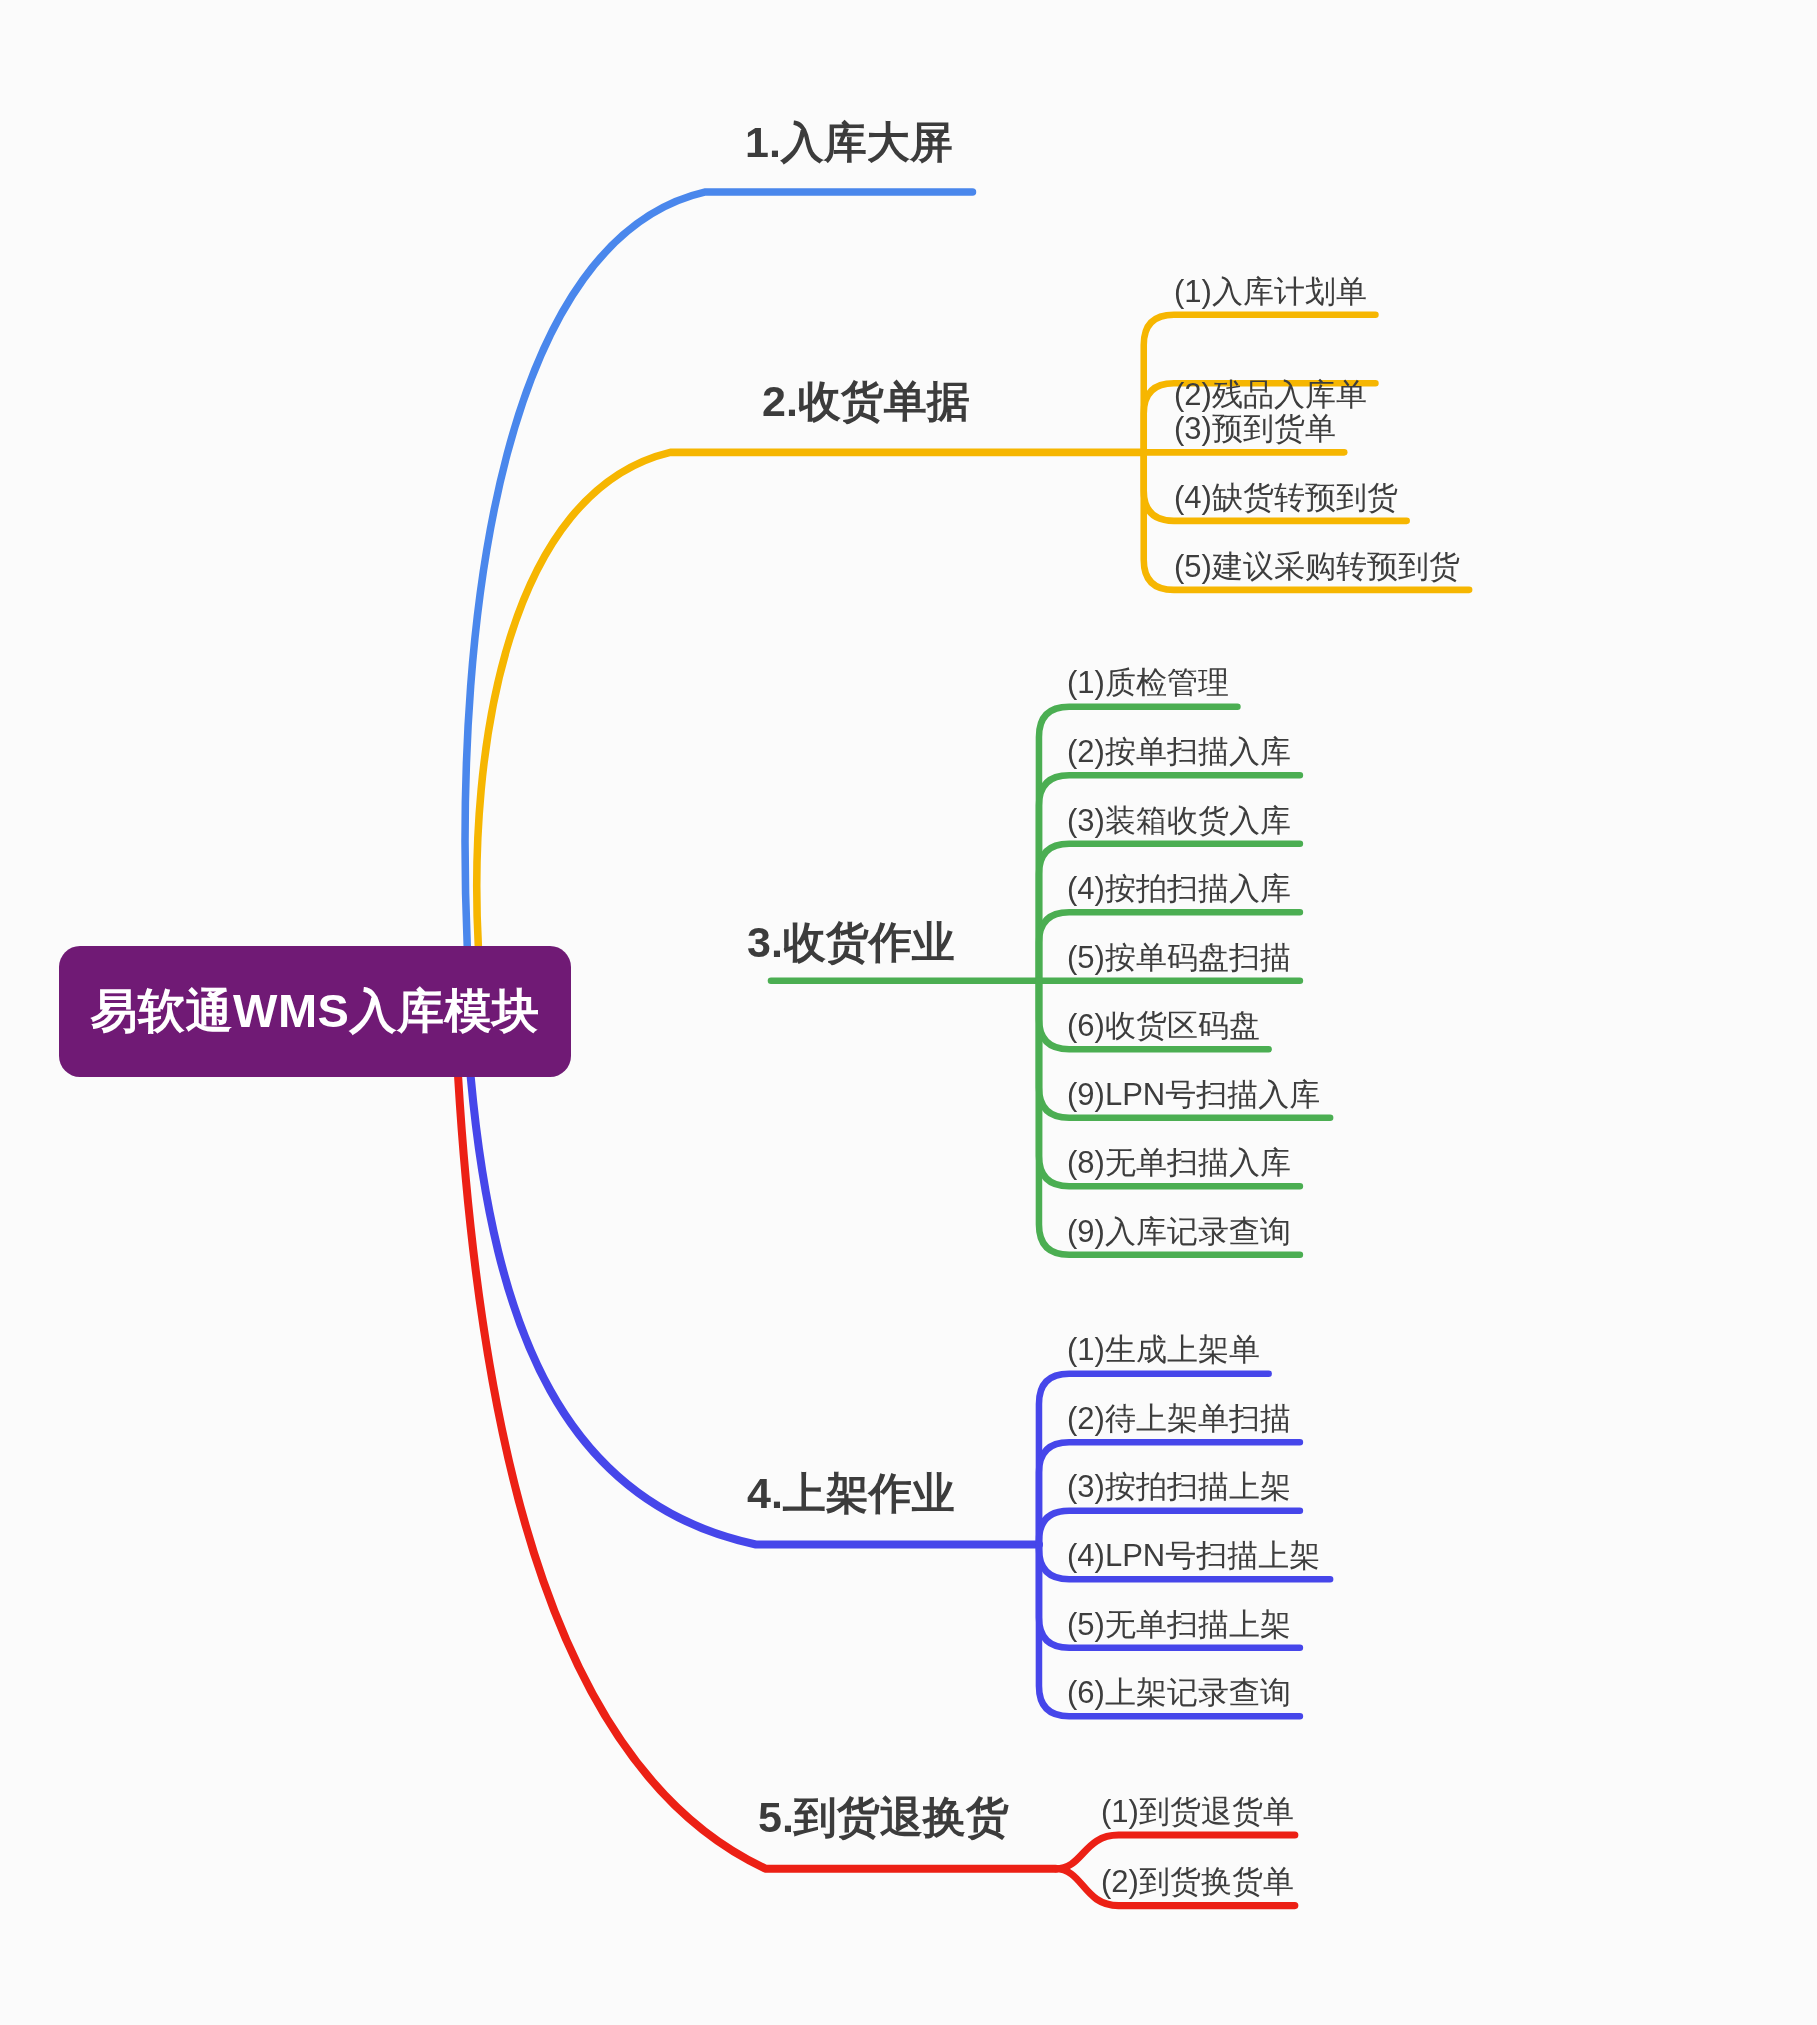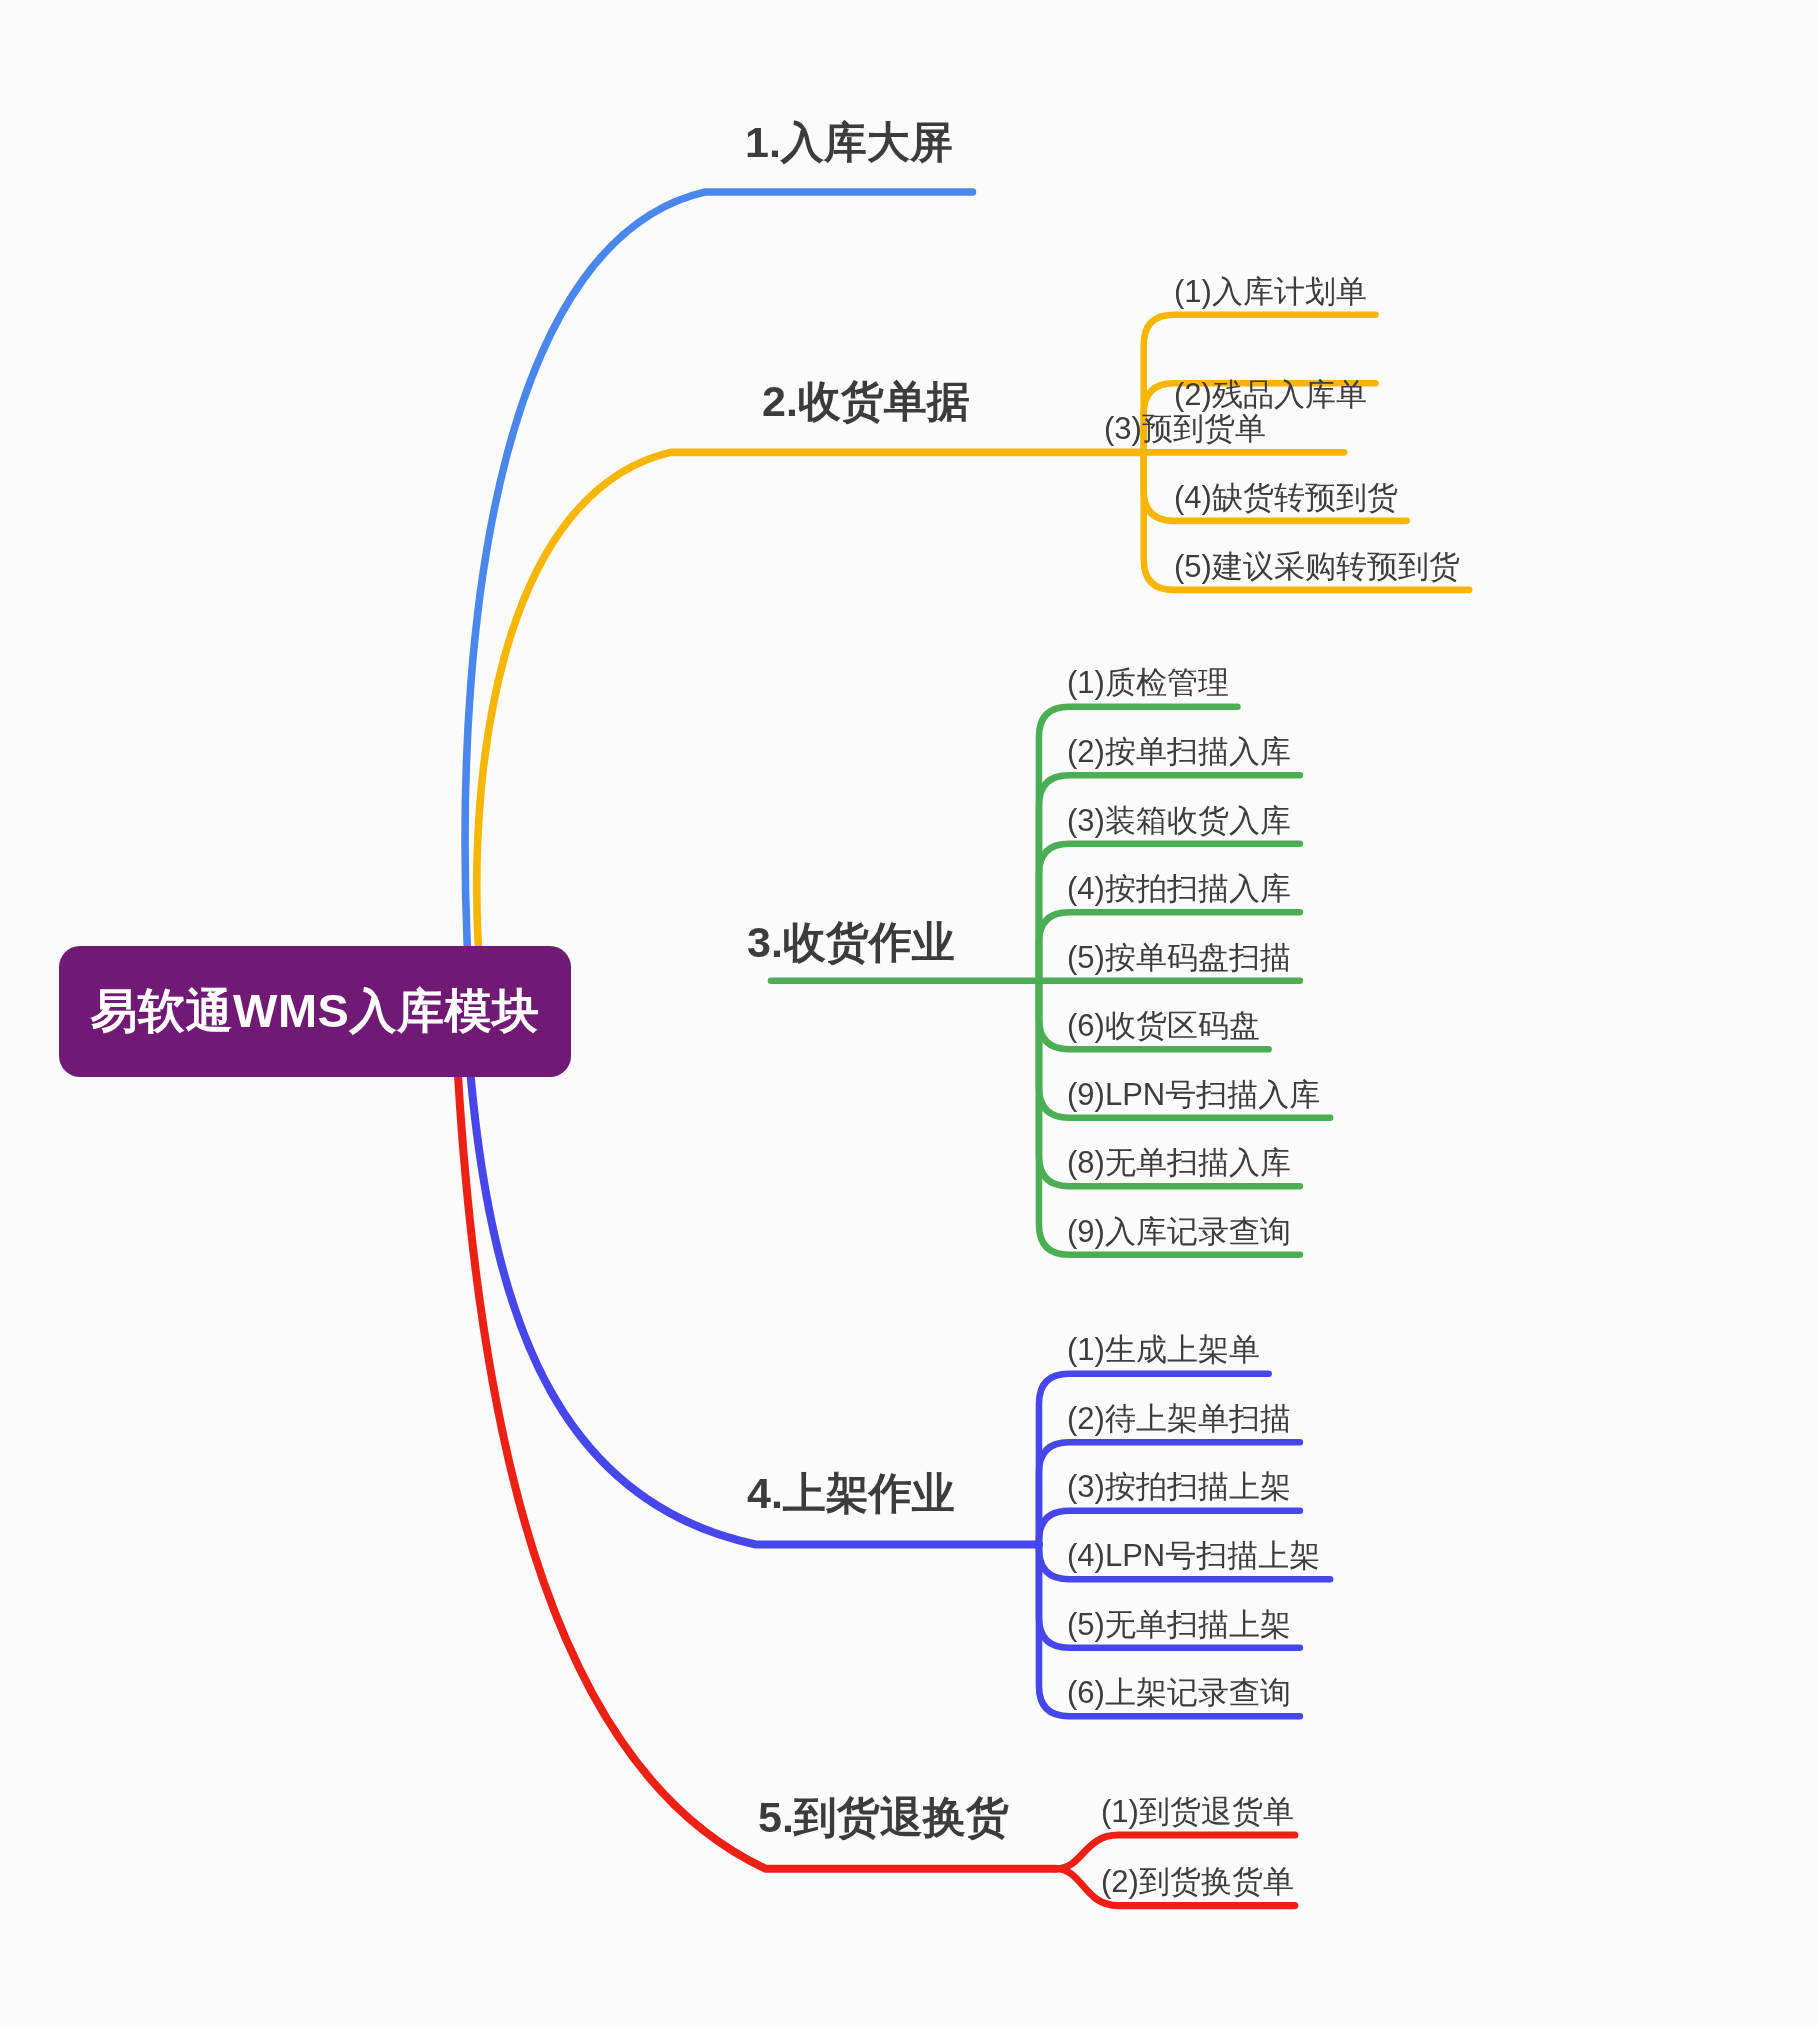--- a/index.html
+++ b/index.html
@@ -88,21 +88,21 @@
   <div class="root-node">易软通WMS入库模块</div>
 
   <div class="branch-label" style="left:745px;top:119px;">1.入库大屏</div>
   <div class="branch-label" style="left:762px;top:378px;">2.收货单据</div>
   <div class="branch-label" style="left:747px;top:907px;margin-top:12px;">3.收货作业</div>
   <div class="branch-label" style="left:747px;top:1470px;">4.上架作业</div>
   <div class="branch-label" style="left:758px;top:1794px;">5.到货退换货</div>
 
   <div class="child-label" style="left:1174px;top:275px;">(1)入库计划单</div>
   <div class="child-label" style="left:1174px;top:343px;margin-top:35px;">(2)残品入库单</div>
-  <div class="child-label" style="left:1104px;top:412px;">(3)预到货单</div>
+  <div class="child-label" style="left:1174px;top:412px;">(3)预到货单</div>
   <div class="child-label" style="left:1174px;top:481px;">(4)缺货转预到货</div>
   <div class="child-label" style="left:1174px;top:550px;">(5)建议采购转预到货</div>
 
   <div class="child-label" style="left:1067px;top:666px;">(1)质检管理</div>
   <div class="child-label" style="left:1067px;top:735px;">(2)按单扫描入库</div>
   <div class="child-label" style="left:1067px;top:804px;">(3)装箱收货入库</div>
   <div class="child-label" style="left:1067px;top:872px;">(4)按拍扫描入库</div>
   <div class="child-label" style="left:1067px;top:941px;">(5)按单码盘扫描</div>
   <div class="child-label" style="left:1067px;top:1009px;">(6)收货区码盘</div>
   <div class="child-label" style="left:1067px;top:1078px;">(9)LPN号扫描入库</div>

